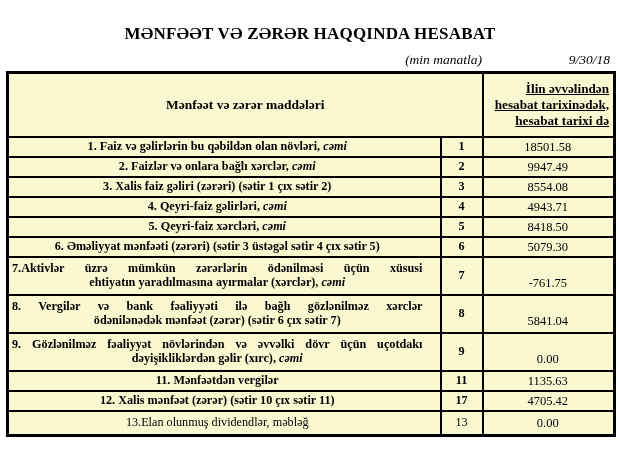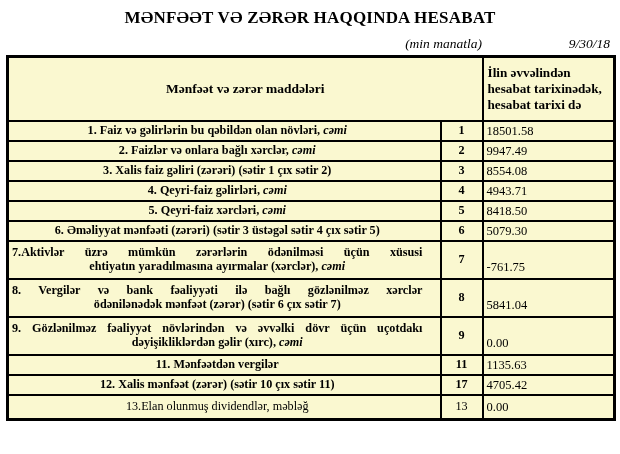--- a/index.html
+++ b/index.html
@@ -2,21 +2,21 @@
 <html><head>
 <meta charset="utf-8">
 <style>
   html,body{margin:0;padding:0;}
   body{
     width:620px;height:454px;background:#ffffff;
     font-family:"Liberation Serif", serif;color:#000;
     overflow:hidden;
   }
   .page-title{
-    margin-top:8px;text-align:center;font-weight:bold;
+    margin-top:24px;text-align:center;font-weight:bold;
     font-size:17px;letter-spacing:.2px;
   }
   .subrow{
     position:relative;width:607px;margin:7px 0 3px 6px;height:17px;
     font-style:italic;font-size:13.5px;
   }
   .units-note{position:absolute;right:131px;bottom:0;}
   .report-date{position:absolute;right:3px;bottom:0;}
   table.pnl{
     border-collapse:collapse;table-layout:fixed;
@@ -27,32 +27,32 @@
   td{
     border:2px solid #000;
     padding:0 3px;
     font-size:12.2px;font-weight:bold;line-height:1.12;
     overflow:hidden;
   }
   .col1{width:433px;}
   .col2{width:42px;}
   .col3{width:132px;}
   td.hdr-items{text-align:center;font-size:13.5px;}
-  td.hdr-period{text-align:left;font-size:13.2px;line-height:1.18;padding:0 4px;}
+  td.hdr-period{text-align:right;font-size:13.2px;line-height:1.18;padding:0 4px;text-decoration:underline;}
   tr.h-head{height:64px;}
   tr.h1{height:20px;}
   tr.h2{height:38px;}
   tr.h-last{height:25px;}
   td.lbl{padding-left:3px;padding-right:17px;text-align:center;}
   tr.h1 td.lbl, tr.h-last td.lbl{white-space:nowrap;}
   tr.h2 td.lbl{vertical-align:middle;padding-top:1px;padding-bottom:1px;}
   .jline{display:block;text-align-last:justify;}
   td.num{text-align:center;}
   td.val{
-    text-align:left;font-weight:normal;font-size:12.5px;
+    text-align:center;font-weight:normal;font-size:12.5px;
     padding-right:4px;vertical-align:middle;
   }
   tr.h2 td.val{vertical-align:top;padding-top:18px;}
   tr.plain td{font-weight:normal;}
   i{font-style:italic;}
 </style>
 </head>
 <body>
 
 <div class="page-title">MƏNFƏƏT VƏ ZƏRƏR HAQQINDA HESABAT</div>

